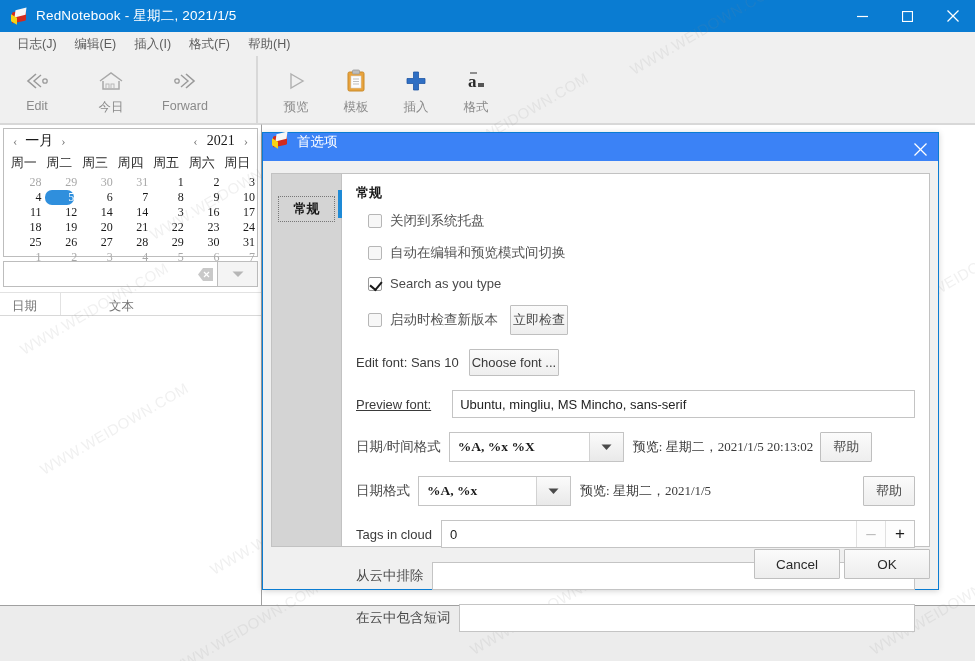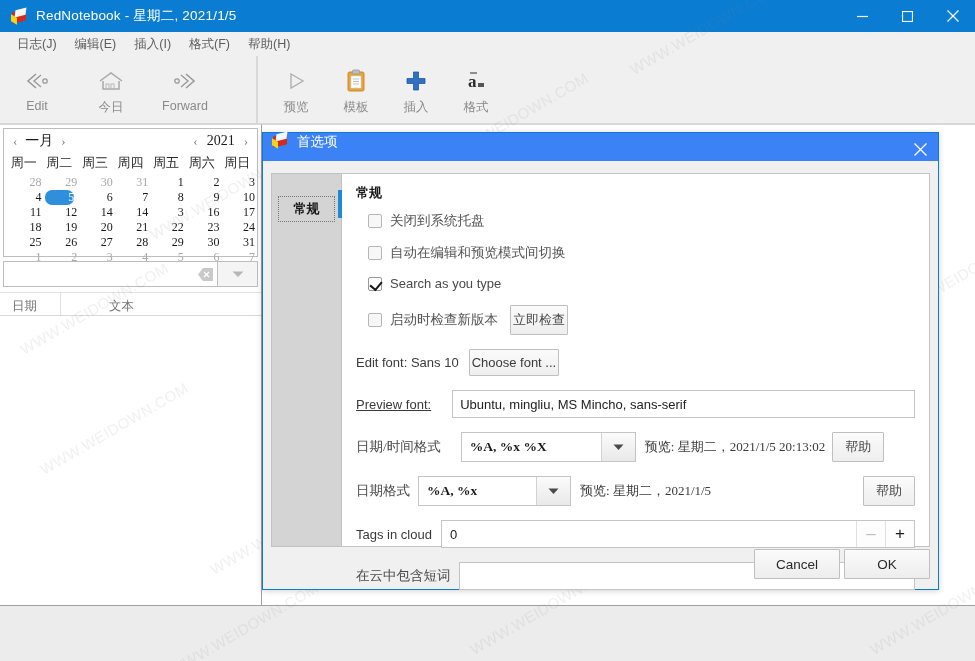--- a/index.html
+++ b/index.html
@@ -588,21 +588,21 @@
             <span class="lbl-plain" style="margin-right:10px;">Edit font: Sans 10</span>
             <span class="btn">Choose font ...</span>
           </div>
 
           <div class="row">
             <span class="lbl-plain" style="margin-right:21px;text-decoration:underline;">Preview font:</span>
             <span class="txt" style="flex:1;">Ubuntu, mingliu, MS Mincho, sans-serif</span>
           </div>
 
           <div class="row">
-            <span class="lbl-zh" style="margin-right:20px;">日期/时间格式</span>
+            <span class="lbl-zh" style="margin-right:8px;">日期/时间格式</span>
             <span class="combo" style="width:175px;">
               <span class="val">%A, %x %X</span>
               <span class="arrow">
                 <svg width="11" height="7" viewBox="0 0 11 7">
                     <path d="M0.5 0.5 L5.5 6 L10.5 0.5 Z" fill="#4a4a4a"></path>
                   </svg>
               </span>
             </span>
             <span class="prev-text" style="margin-left:9px;"><span>预览:</span> <span>星期二，2021/1/5  20:13:02</span></span>
             <span class="btn zh" style="margin-left:7px;padding:5px 12px;">帮助</span>
@@ -624,20 +624,24 @@
 
           <div class="row">
             <span class="lbl-plain" style="margin-right:9px;">Tags in cloud</span>
             <span class="spin">
               <span class="sval">0</span>
               <span class="sbtn dis">–</span>
               <span class="sbtn">+</span>
             </span>
           </div>
 
+          <div class="row">
+            <span class="lbl-zh" style="margin-right:8px;">从云中排除</span>
+            <span class="txt" style="flex:1;"></span>
+          </div>
 
           <div class="row">
             <span class="lbl-zh" style="margin-right:8px;">在云中包含短词</span>
             <span class="txt" style="flex:1;"></span>
           </div>
 
         </div>
       </div>
 
       <div class="dlg-footer">

